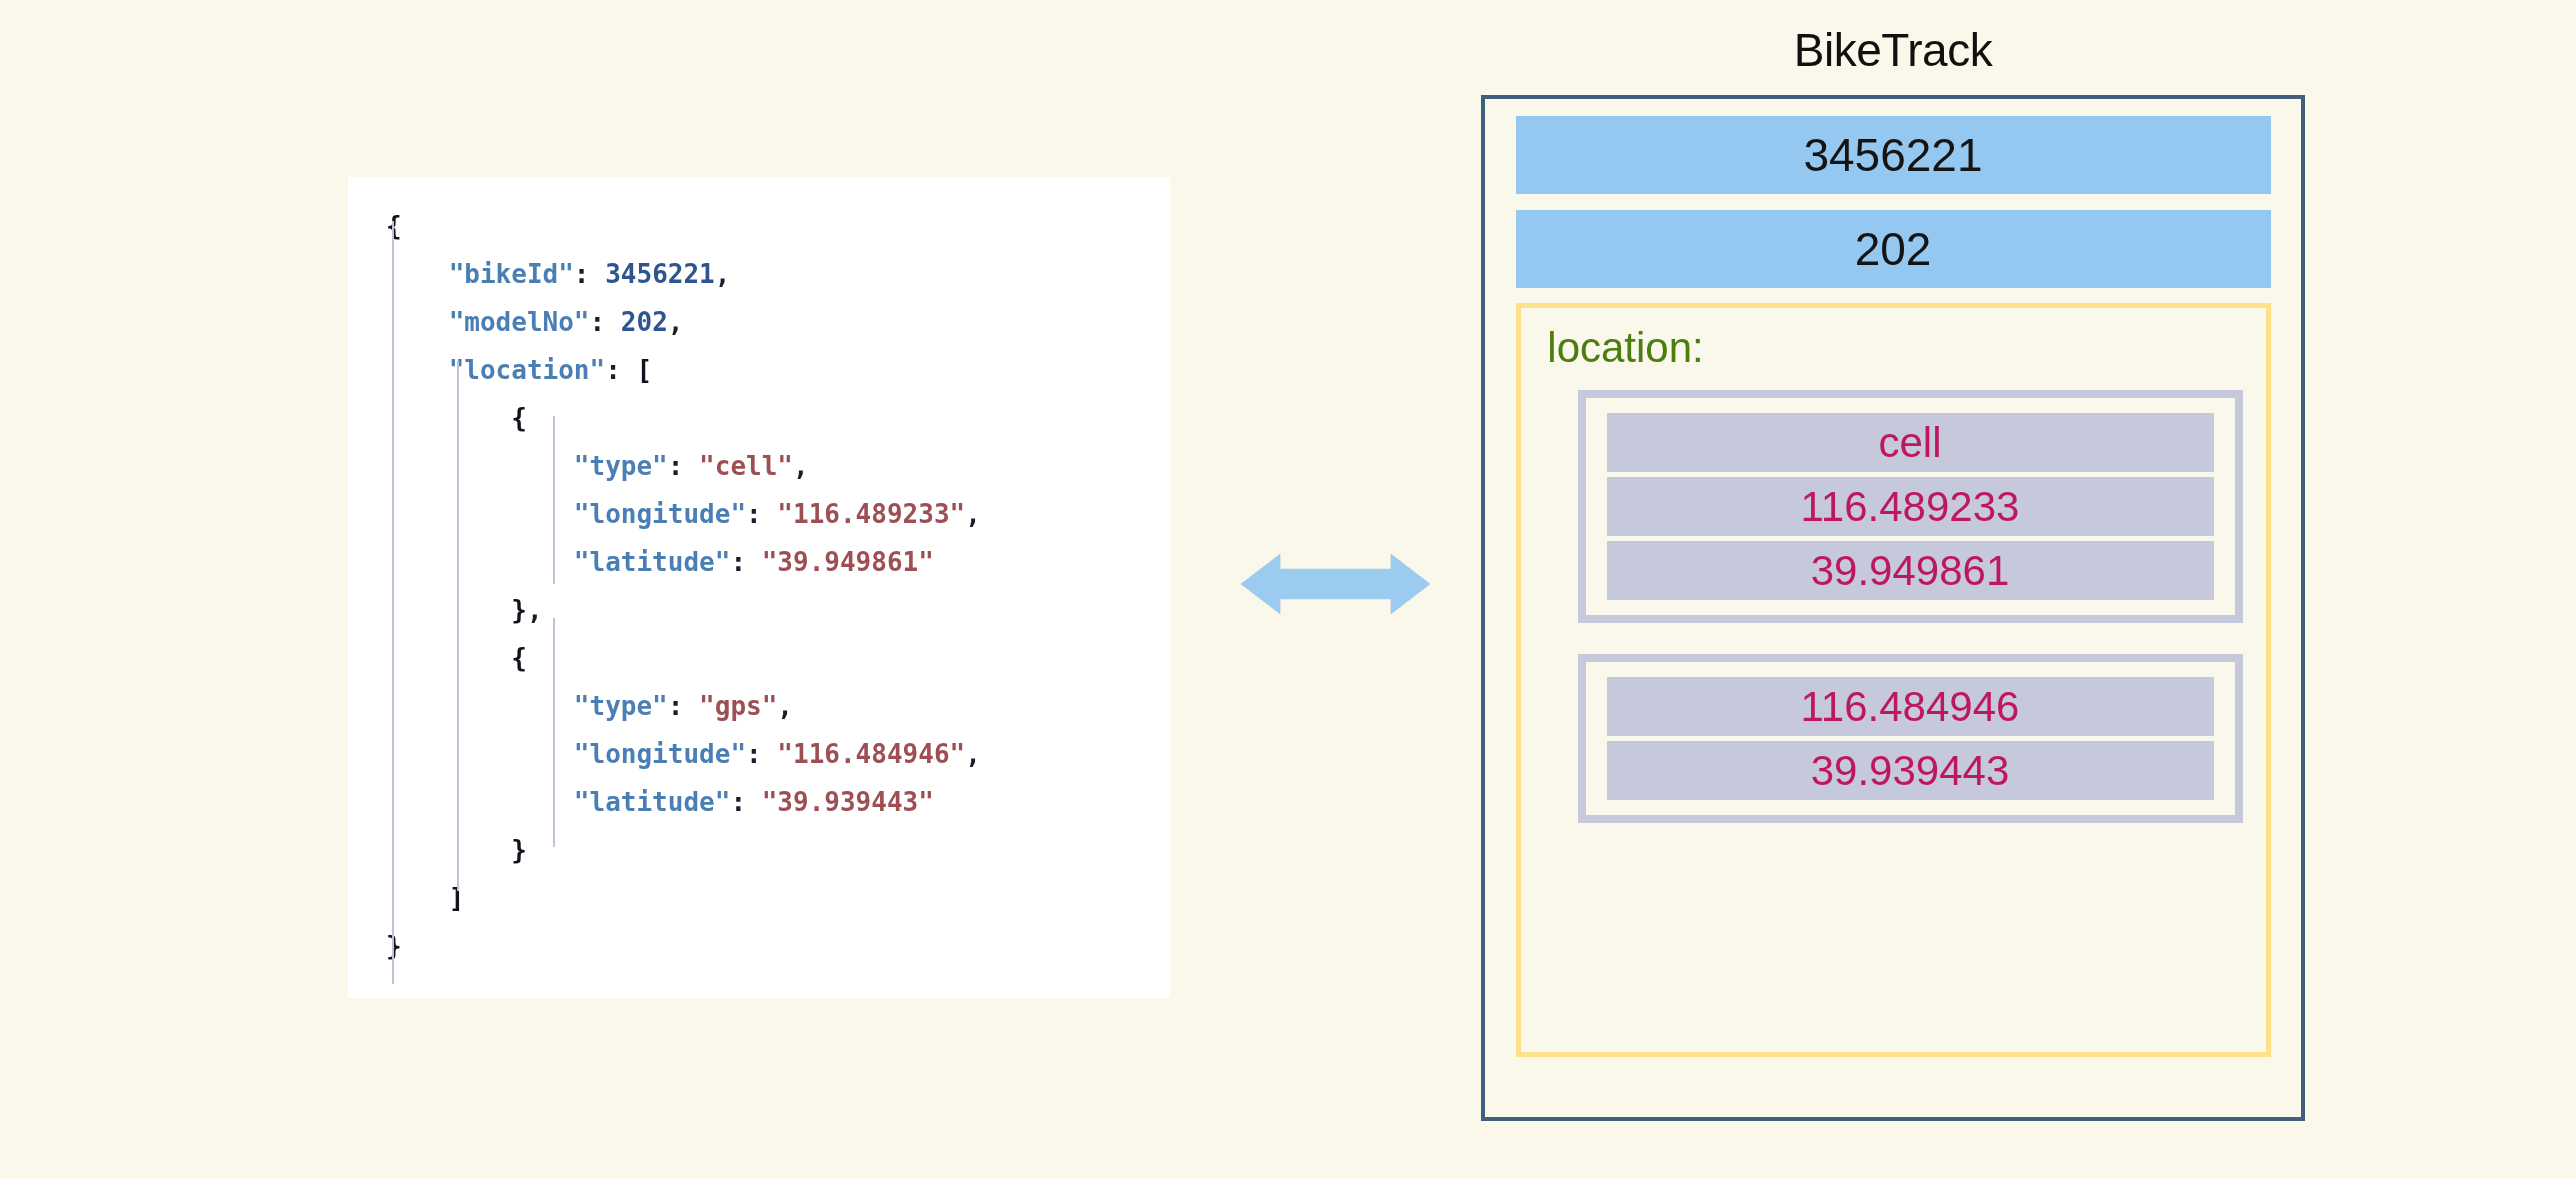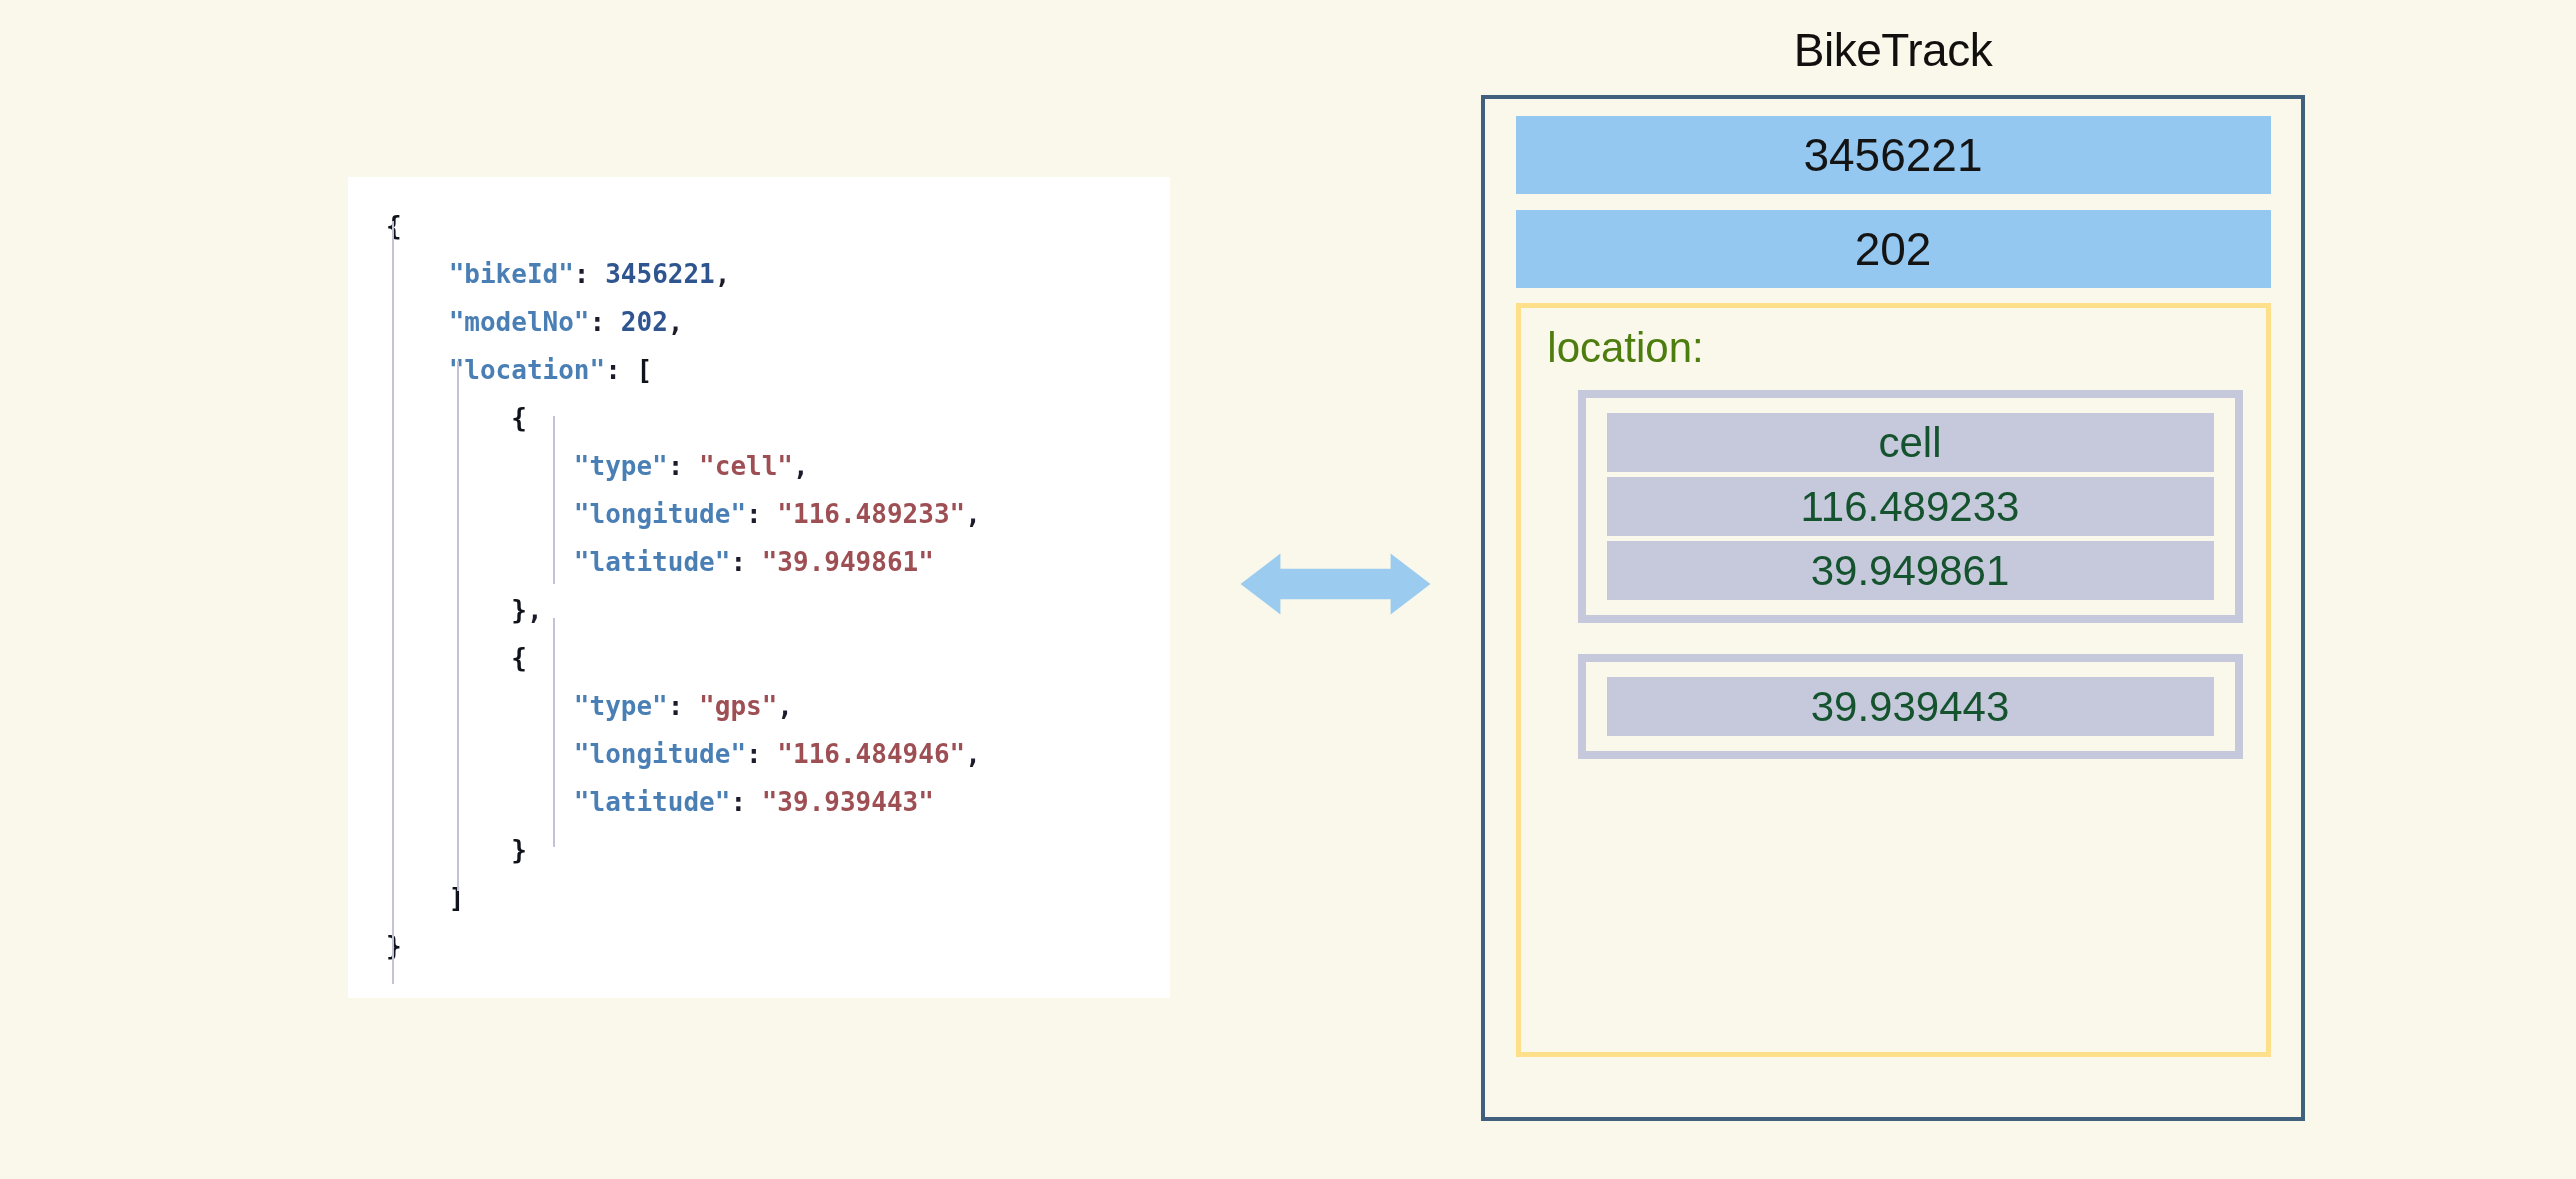--- a/index.html
+++ b/index.html
@@ -118,21 +118,21 @@
     margin: 9.5px 0 0 34px;
     padding: 15.3px 21px;
   }
   .loc-item + .loc-item { margin-top: 30.5px; }
   .attr-box {
     background: #c6c8dc;
     height: 59px;
     line-height: 59px;
     text-align: center;
     font-size: 42px;
-    color: #14532d;
+    color: #be185d;
     box-sizing: border-box;
   }
   .attr-box + .attr-box { margin-top: 4.8px; }
 </style>
 </head>
 <body>
 
 <div id="code-panel">
   <div class="code-lines" id="code-lines"><div class="cl"><span class="tok-brace">{</span></div><div class="cl">    <span class="tok-key">"bikeId"</span><span class="tok-punct">:</span><span> </span><span class="tok-num">3456221</span><span class="tok-punct">,</span></div><div class="cl">    <span class="tok-key">"modelNo"</span><span class="tok-punct">:</span><span> </span><span class="tok-num">202</span><span class="tok-punct">,</span></div><div class="cl">    <span class="tok-key">"location"</span><span class="tok-punct">:</span><span> </span><span class="tok-brace">[</span></div><div class="cl">        <span class="tok-brace">{</span></div><div class="cl">            <span class="tok-key">"type"</span><span class="tok-punct">:</span><span> </span><span class="tok-str">"cell"</span><span class="tok-punct">,</span></div><div class="cl">            <span class="tok-key">"longitude"</span><span class="tok-punct">:</span><span> </span><span class="tok-str">"116.489233"</span><span class="tok-punct">,</span></div><div class="cl">            <span class="tok-key">"latitude"</span><span class="tok-punct">:</span><span> </span><span class="tok-str">"39.949861"</span></div><div class="cl">        <span class="tok-brace">}</span><span class="tok-punct">,</span></div><div class="cl">        <span class="tok-brace">{</span></div><div class="cl">            <span class="tok-key">"type"</span><span class="tok-punct">:</span><span> </span><span class="tok-str">"gps"</span><span class="tok-punct">,</span></div><div class="cl">            <span class="tok-key">"longitude"</span><span class="tok-punct">:</span><span> </span><span class="tok-str">"116.484946"</span><span class="tok-punct">,</span></div><div class="cl">            <span class="tok-key">"latitude"</span><span class="tok-punct">:</span><span> </span><span class="tok-str">"39.939443"</span></div><div class="cl">        <span class="tok-brace">}</span></div><div class="cl">    <span class="tok-brace">]</span></div><div class="cl"><span class="tok-brace">}</span></div></div>
 </div>
@@ -161,19 +161,20 @@
 
       <div id="location-label">location:</div>
 
       <div class="loc-item">
         <div class="attr-box">cell</div>
         <div class="attr-box">116.489233</div>
         <div class="attr-box">39.949861</div>
       </div>
 
       <div class="loc-item">
+        <div class="attr-box">116.484946</div>
         <div class="attr-box">39.939443</div>
       </div>
 
     </div>
   </div>
 </div>
 
 
 </body></html>

